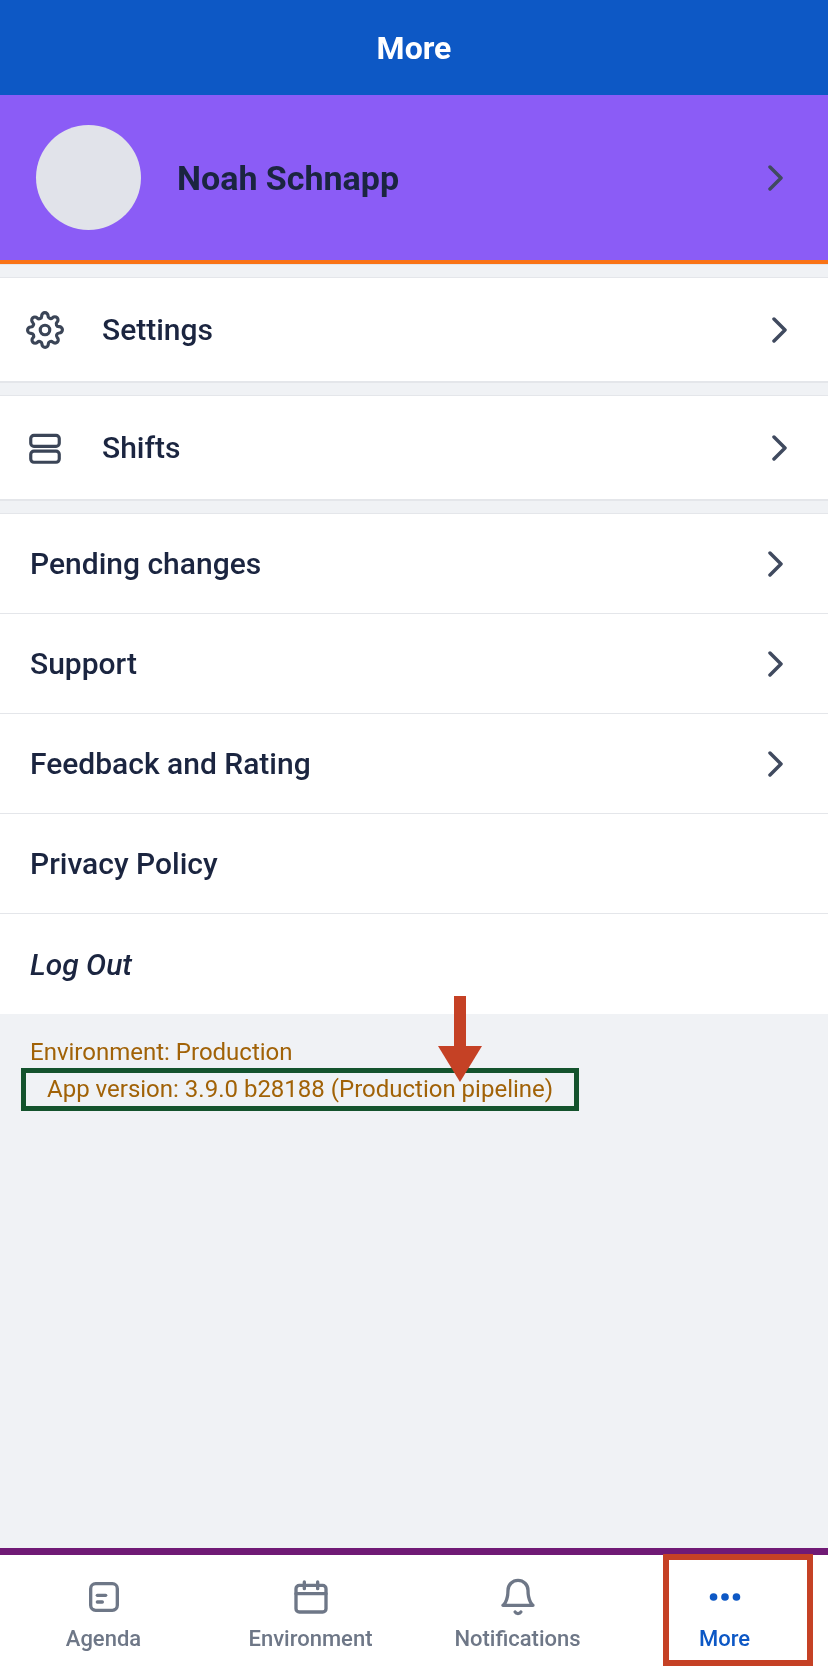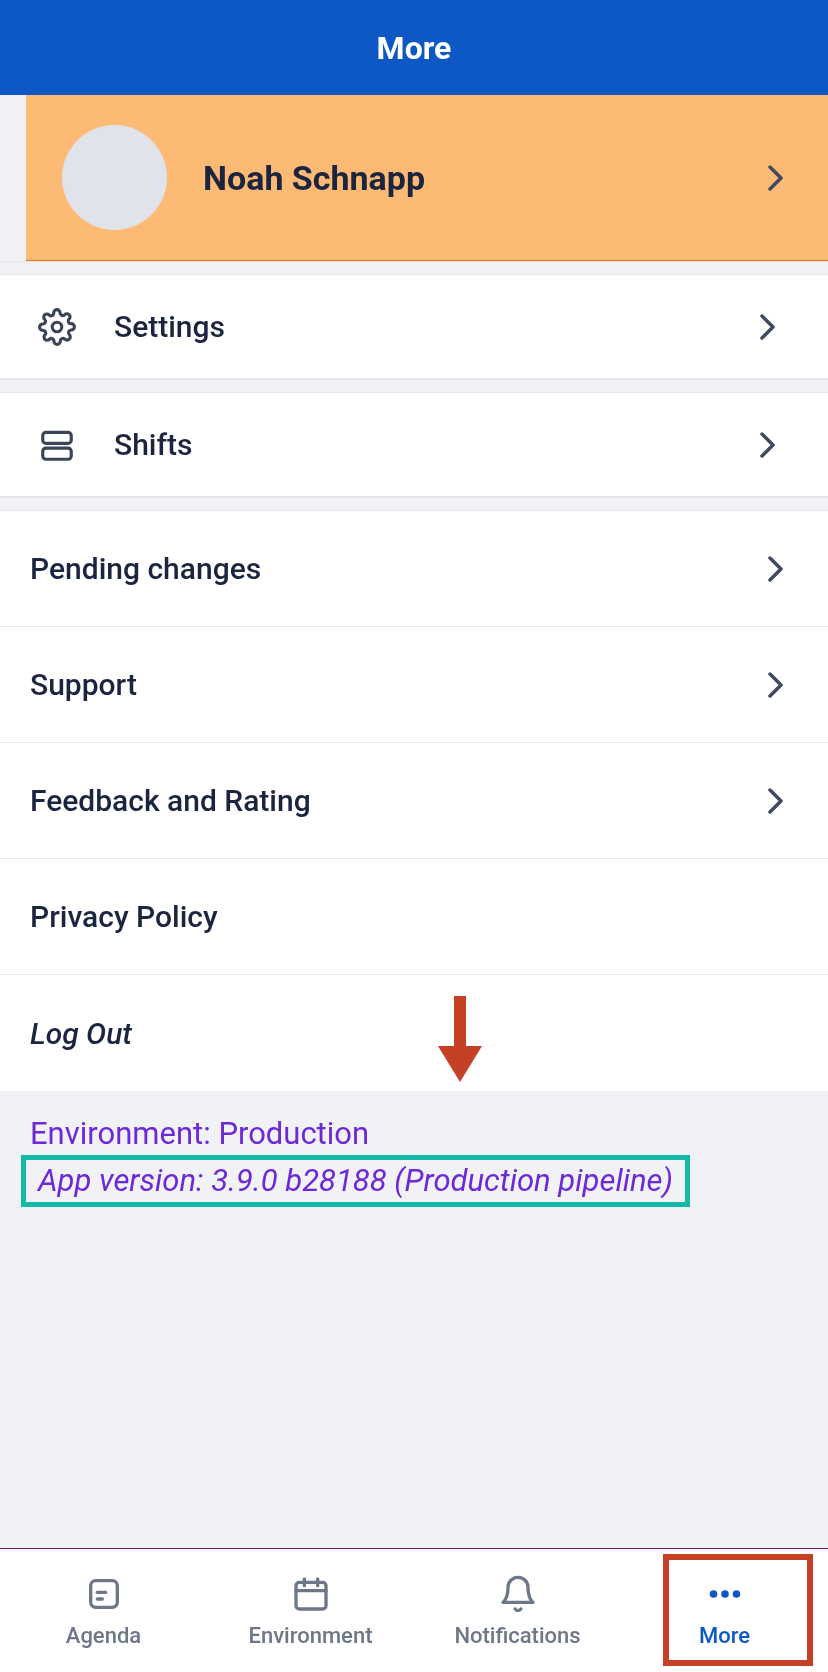--- a/index.html
+++ b/index.html
@@ -29,23 +29,22 @@
       font-weight: 700;
     }
     .content {
       background: #f0f2f5;
       width: 100%;
     }
     .profile-row {
       display: flex;
       align-items: center;
       padding: 30px 30px 30px 36px;
-      background: #fdba74;
-      border-bottom: 1px solid #f97316;
-      margin-left: 26px;
+      background: #8b5cf6;
+      border-bottom: 4px solid #f97316;
     }
     .avatar {
       width: 105px;
       height: 105px;
       border-radius: 50%;
       background: #e1e3ea;
       flex-shrink: 0;
     }
     .profile-name {
       margin-left: 36px;
@@ -61,21 +60,21 @@
       align-items: center;
       justify-content: center;
       color: #404a5f;
       flex-shrink: 0;
       margin-right: 8px;
     }
     .chevron svg { display:block; }
     .row {
       display: flex;
       align-items: center;
-      padding: 0 38px;
+      padding: 0 26px;
       height: 104px;
       background: #ffffff;
       border-bottom: 1px solid #e4e6ea;
     }
     .row-icon {
       width: 38px;
       height: 38px;
       margin-right: 38px;
       display: flex;
       align-items: center;
@@ -87,68 +86,67 @@
     .row-label {
       font-size: 30px;
       color: #1b2540;
       font-weight: 500;
       flex: 1;
     }
     .plain-row {
       display: flex;
       align-items: center;
       padding: 0 30px;
-      height: 116px;
+      height: 100px;
       background: #ffffff;
       border-bottom: 1px solid #e4e6ea;
     }
     .plain-row.no-border { border-bottom: none; font-style: italic; }
     .plain-label {
       font-size: 30px;
       color: #1b2540;
       font-weight: 500;
       flex: 1;
     }
     .gap {
       height: 14px;
       background: #f0f2f5;
       border-top: 1px solid #e4e6ea;
       border-bottom: 1px solid #e4e6ea;
     }
     .footer-info {
       padding: 22px 30px;
-      color: #6d28d9;
-      font-size: 31px;
+      color: #a16207;
+      font-size: 24px;
       line-height: 1.35;
     }
     .highlight-box {
-      border: 5px solid #14b8a6;
+      border: 5px solid #14532d;
       display: inline-block;
-      padding: 0 12px;
+      padding: 0 21px;
       margin-left: -9px;
-      font-style: italic;
     }
     .arrow-overlay {
       position: absolute;
       left: 430px;
       top: 992px;
       width: 60px;
       height: 92px;
       pointer-events: none;
     }
     .arrow-overlay svg { display:block; }
 
     .tabbar {
       position: absolute;
       bottom: 0;
       left: 0;
       right: 0;
       height: 124px;
       background: #ffffff;
-      border-top: 1px solid #701a75;
+      border-top: 7px solid #701a75;
       display: flex;
     }
     .tab {
       flex: 1;
       display: flex;
       flex-direction: column;
       align-items: center;
       justify-content: center;
       gap: 8px;
       color: #6e7787;

